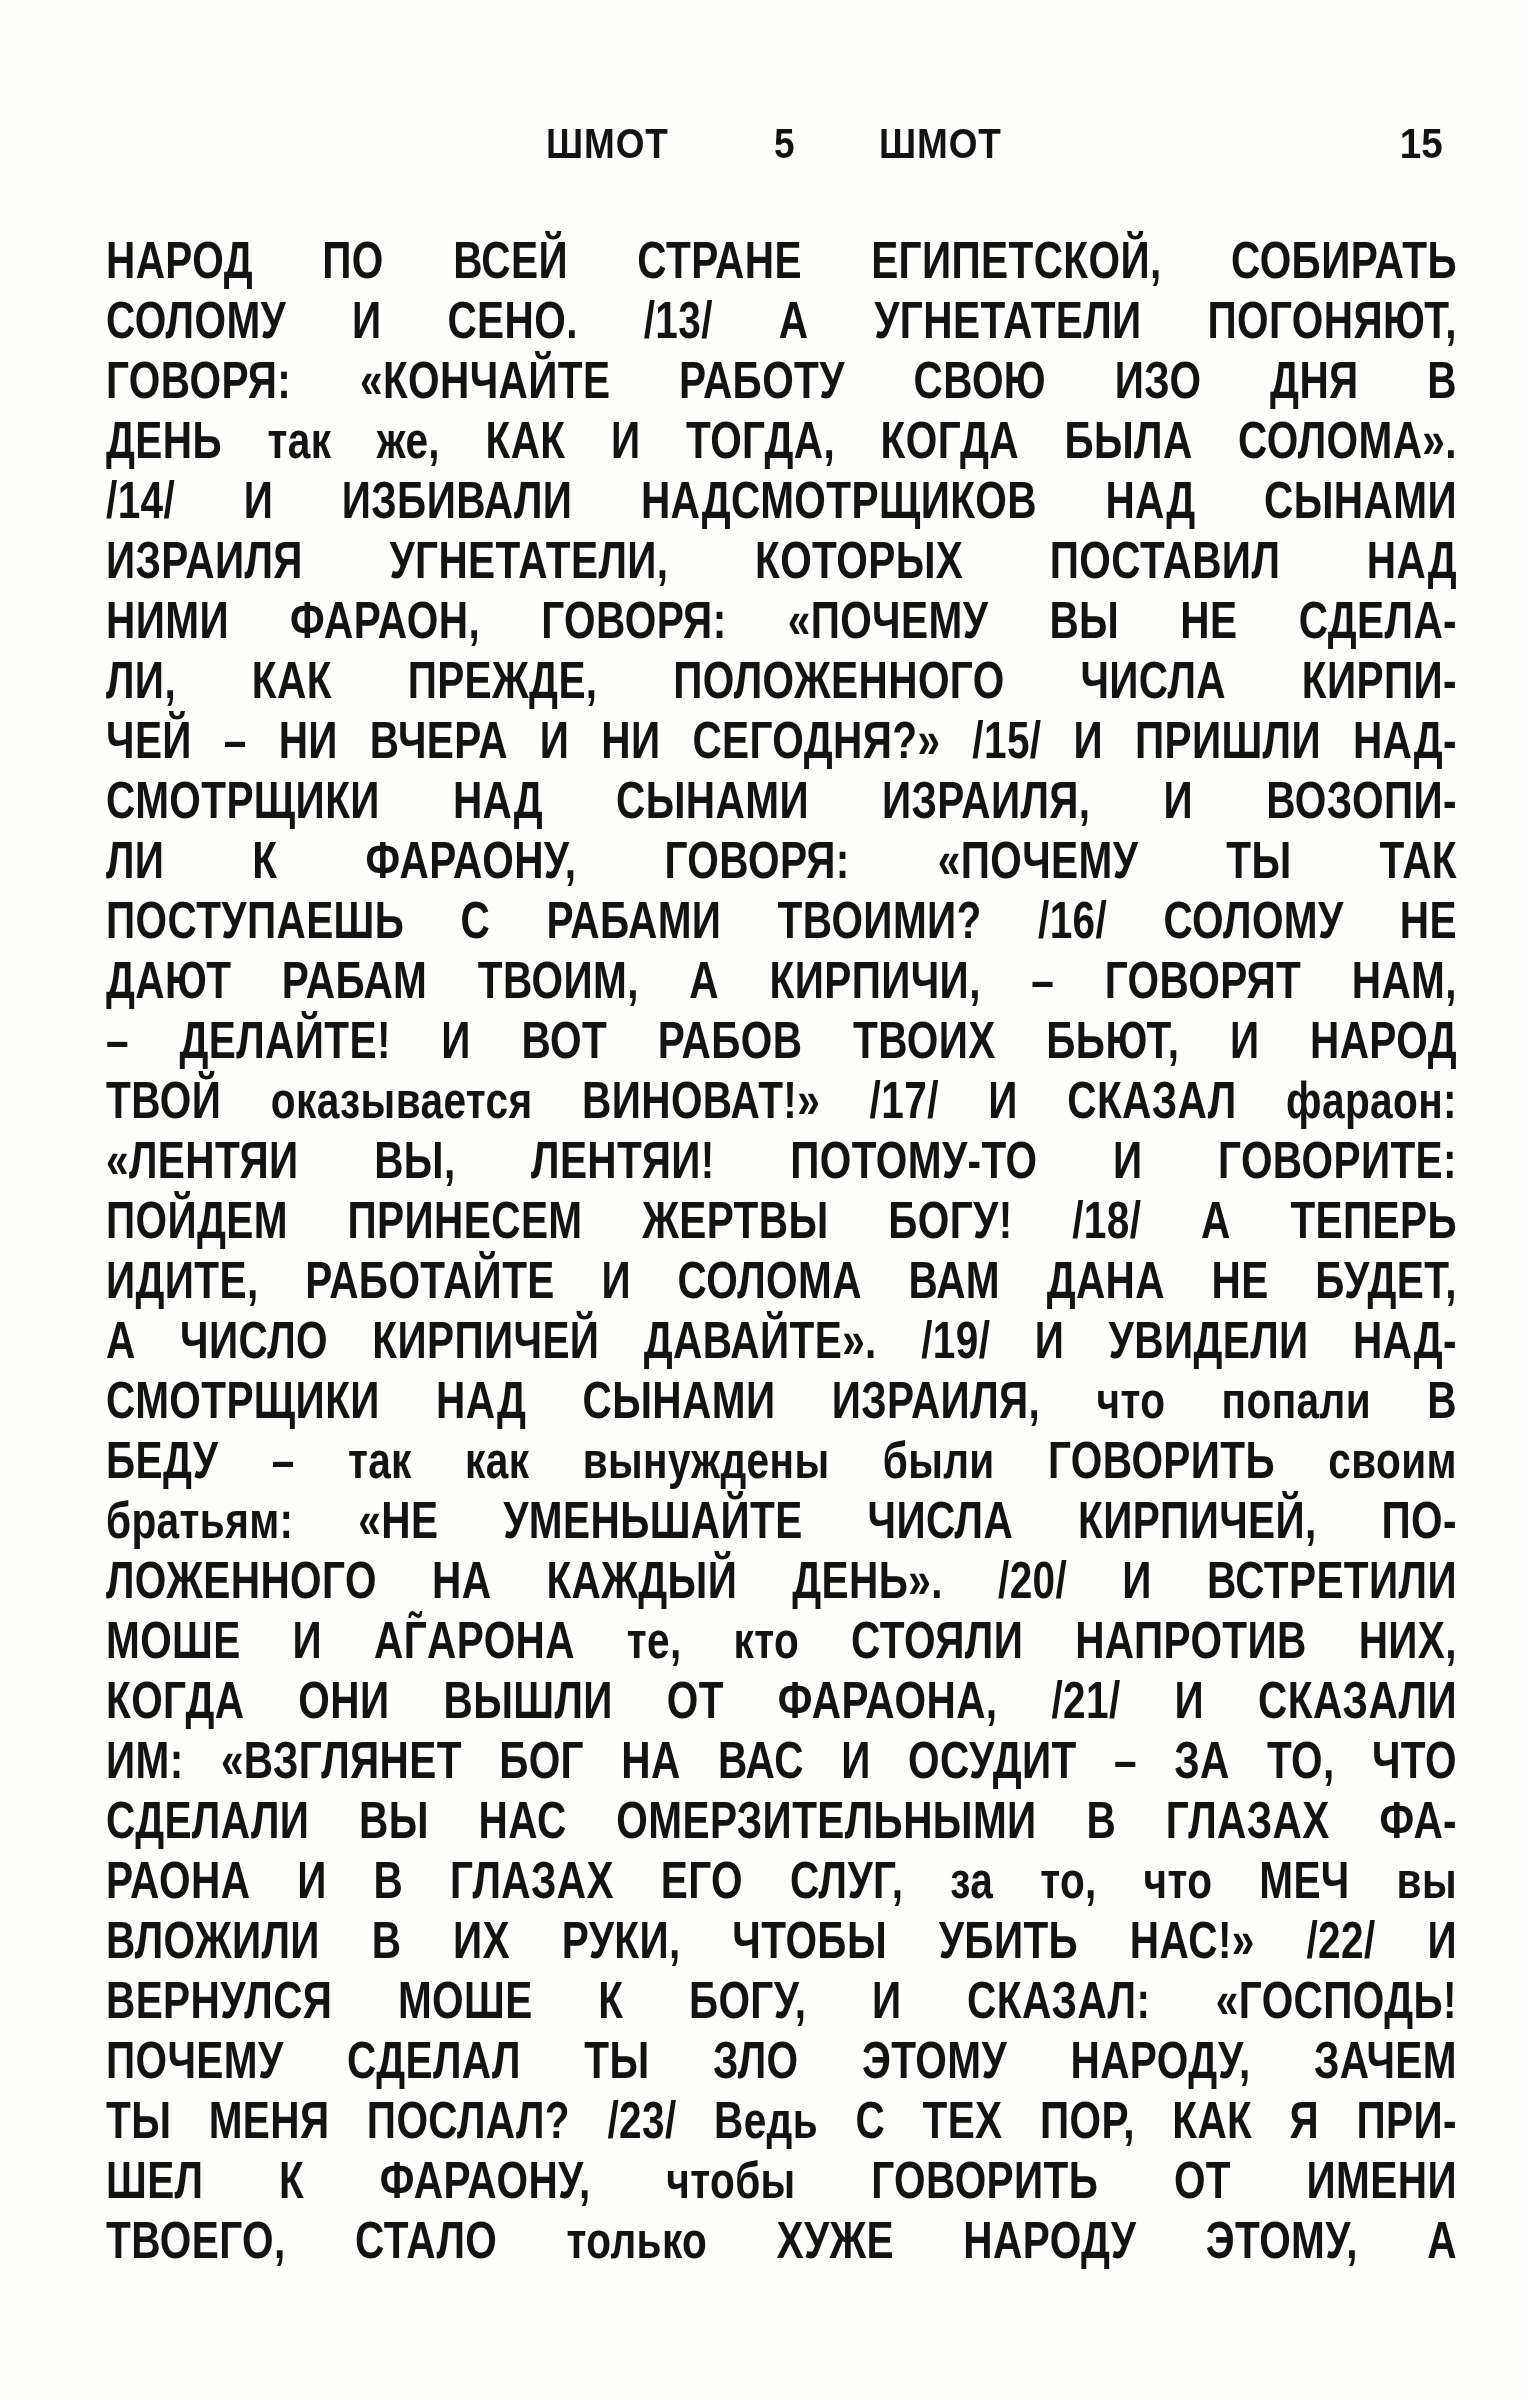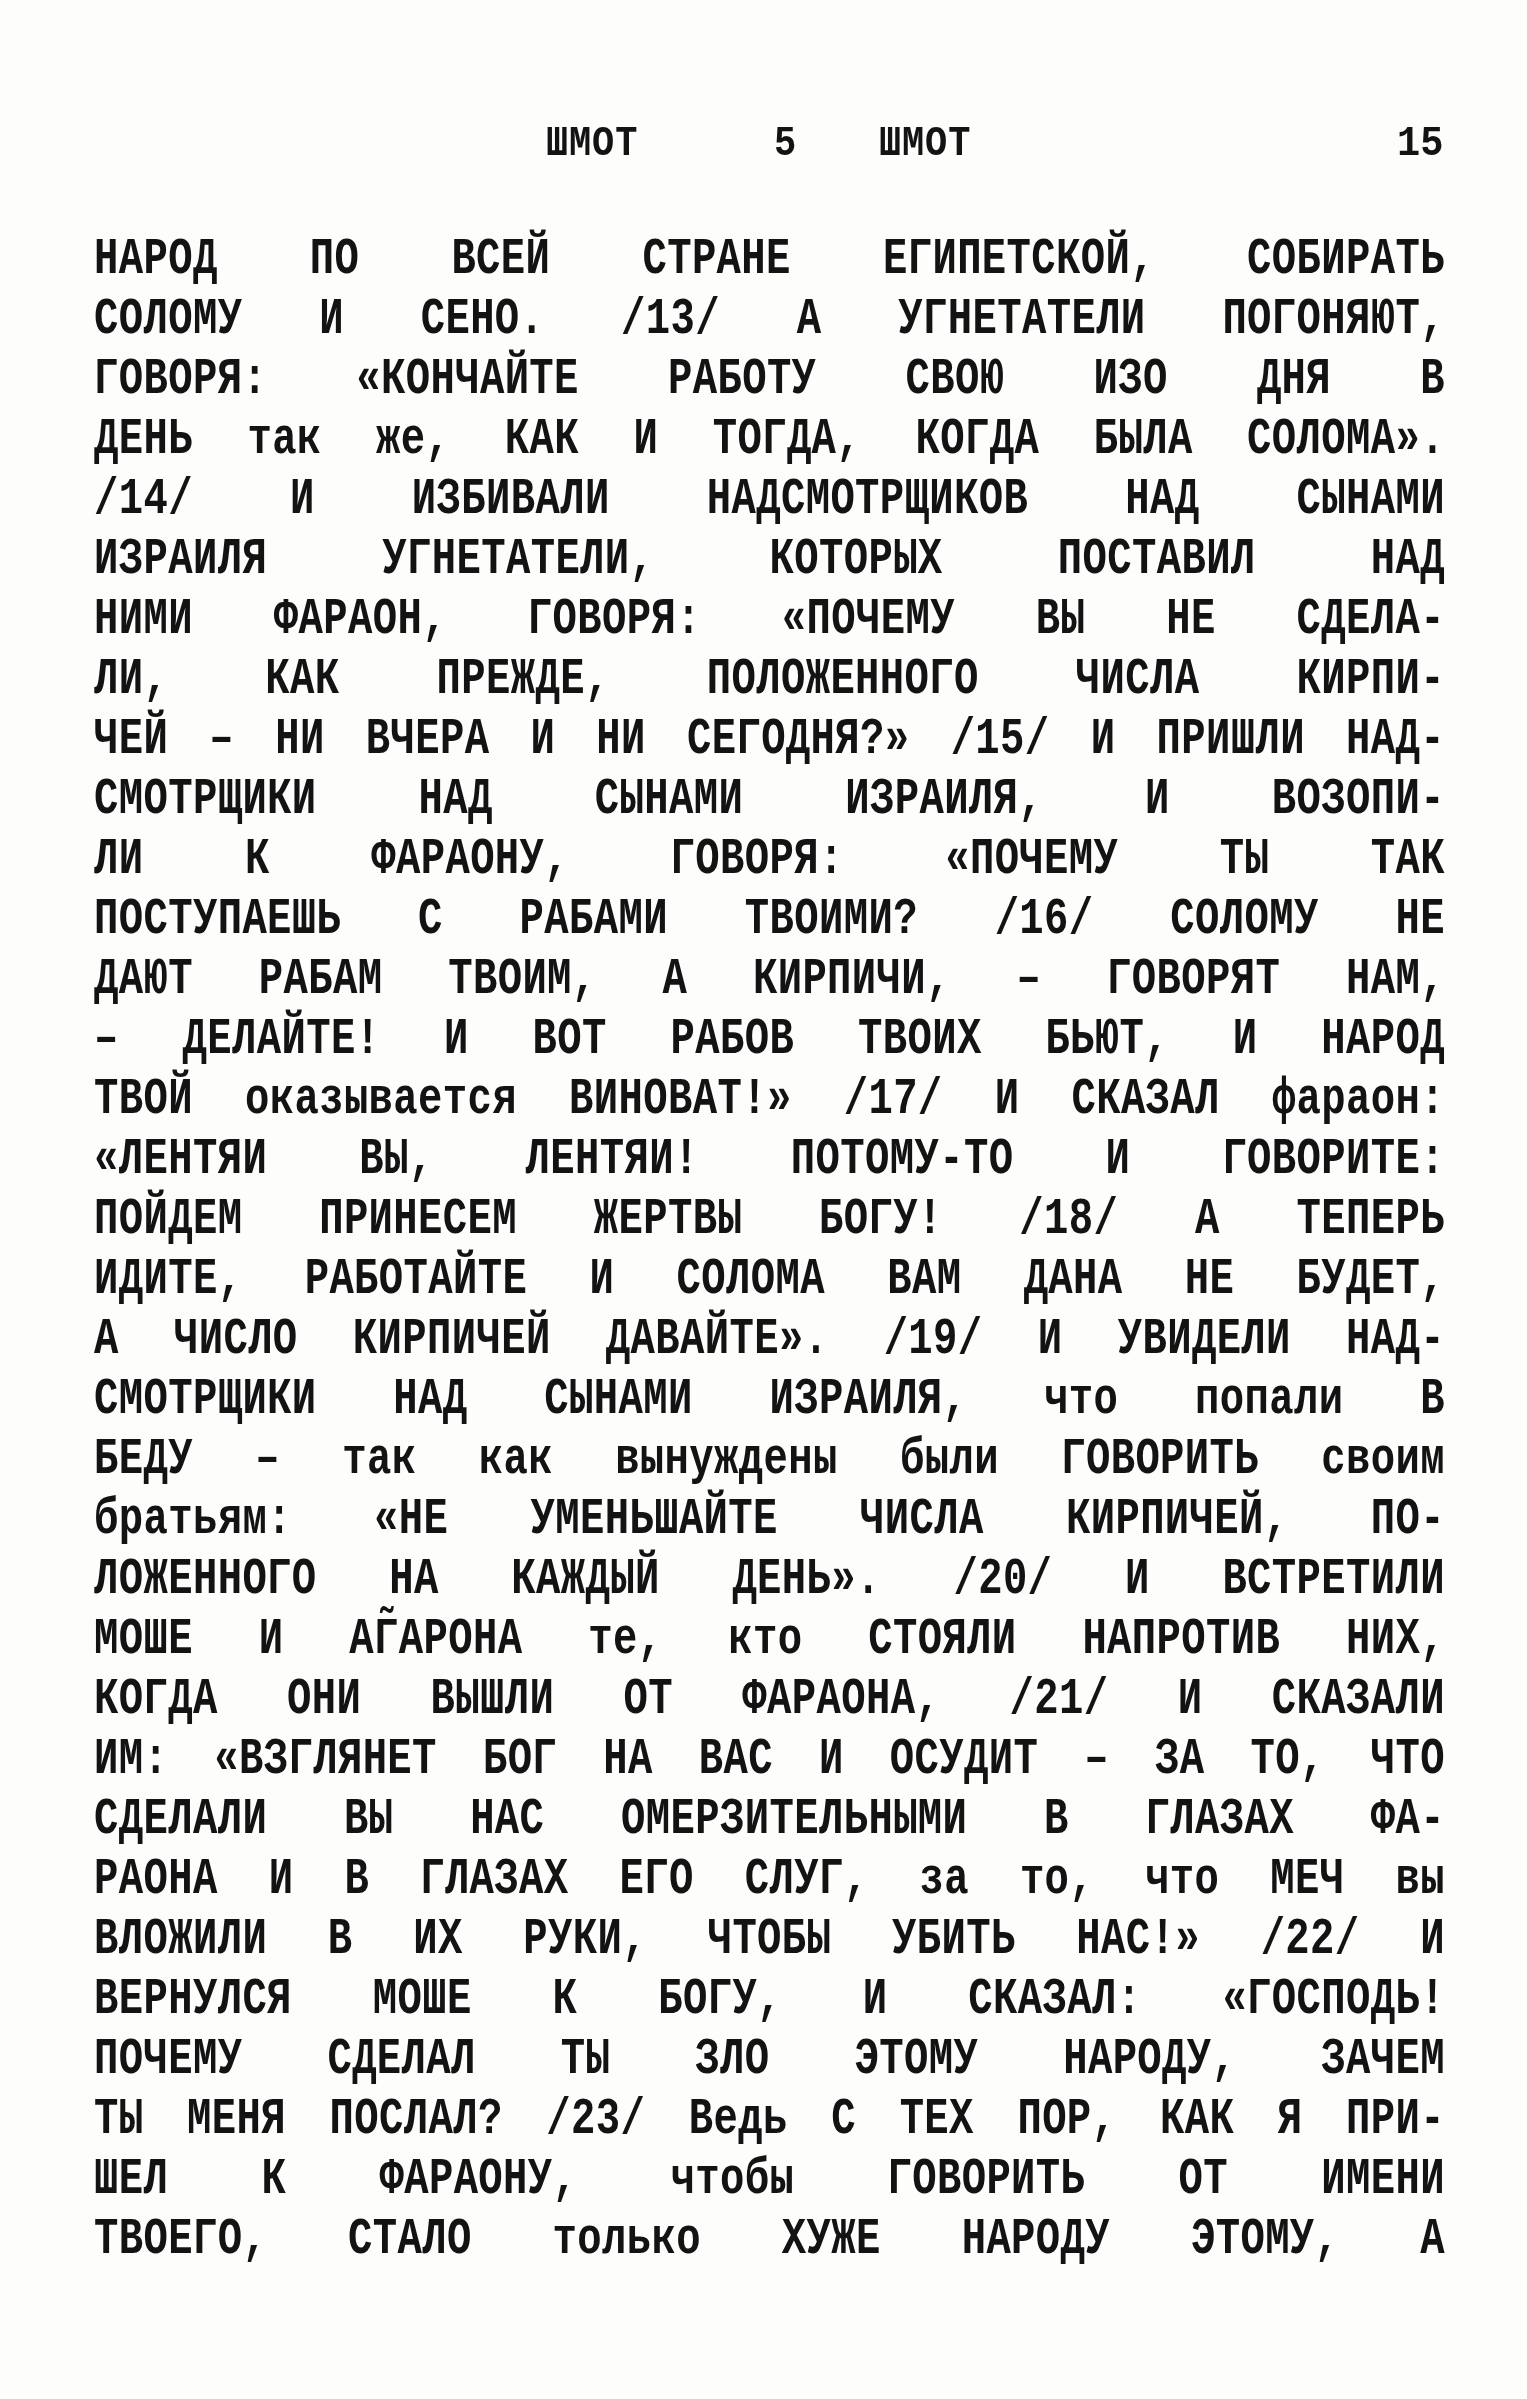--- a/index.html
+++ b/index.html
@@ -6,21 +6,21 @@
     margin: 0;
     padding: 0;
     background: #ffffff;
   }
   .page {
     position: relative;
     width: 1528px;
     height: 2400px;
     background: #fdfdfc;
     color: #131313;
-    font-family: Liberation Mono, monospace;
+    font-family: Liberation Sans, sans-serif;
     overflow: hidden;
   }
   
   .running-head { position: absolute; top: 0; left: 0; right: 0; height: 198px; }
   .rh-item {
     position: absolute;
     top: 123px;
     font-size: 42px;
     font-weight: bold;
     line-height: 1;
@@ -39,21 +39,21 @@
     font-size: 42px;
     font-weight: bold;
     line-height: 1;
     transform: scaleX(0.92);
     transform-origin: right top;
   }
   
   .textblock {
     position: absolute;
     top: 230px;
-    left: 94px;
+    left: 106px;
     width: 1350px;
   }
   .line {
     width: 1732px;              
     transform: scaleX(0.78);
     transform-origin: left top;
     font-size: 52px;
     font-weight: bold;
     line-height: 60px;
     white-space: normal;

